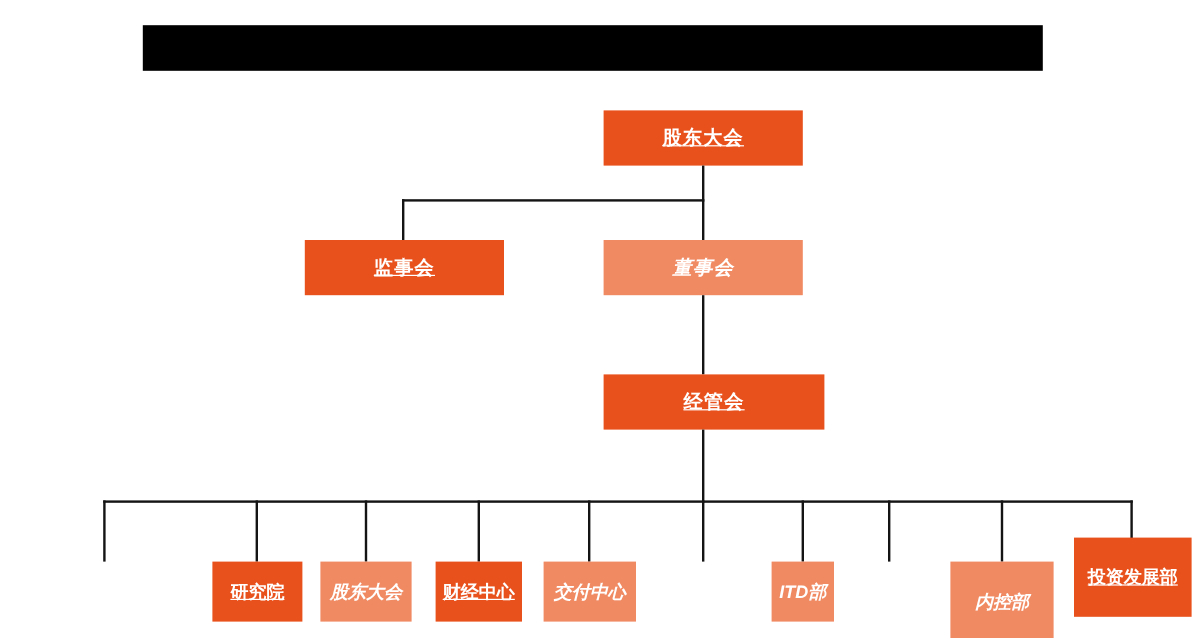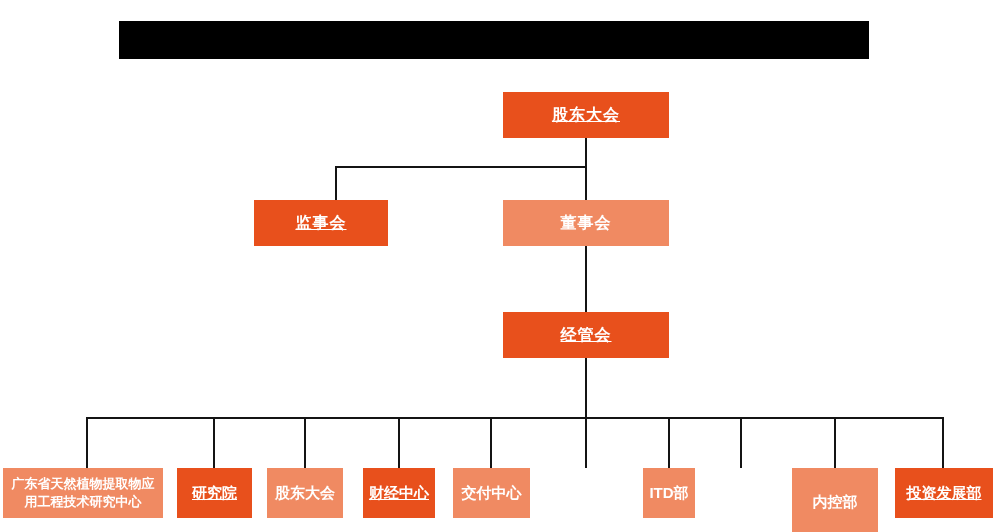--- a/index.html
+++ b/index.html
@@ -29,21 +29,21 @@
     align-items: center;
     justify-content: center;
     color: var(--text, #ffffff);
     font-weight: bold;
     font-size: 16px;
     letter-spacing: 1px;
     text-align: center;
     box-sizing: border-box;
   }
   .node.dark  { background: var(--primary, #e8501c); text-decoration: underline; }
-  .node.light { background: var(--secondary, #f08a62); }
+  .node.light { background: var(--secondary, #f08a62); font-style: italic; }
   .node.dept  { font-size: 15px; letter-spacing: 0; }
   .node.dept-long {
     font-size: 13px;
     line-height: 1.35;
     letter-spacing: 0;
     padding: 2px 4px;
   }
   .line {
     position: absolute;
     background: var(--connector, #141414);
@@ -57,43 +57,42 @@
 <div class="canvas">
 
   <div class="redaction-bar"></div>
 
   <div class="node dark" style="left:503px;top:92px;width:166px;height:46px">股东大会</div>
 
   <div class="line vline" style="left:585px;top:138px;height:62px"></div>
   <div class="line hline" style="left:335px;top:166px;width:252px"></div>
   <div class="line vline" style="left:335px;top:166px;height:34px"></div>
 
-  <div class="node dark" style="left:254px;top:200px;width:134px;height:46px">监事会</div>
+  <div class="node dark" style="left:254px;top:200px;width:166px;height:46px">监事会</div>
   <div class="node light" style="left:503px;top:200px;width:166px;height:46px">董事会</div>
 
   <div class="line vline" style="left:585px;top:246px;height:66px"></div>
 
-  <div class="node dark" style="left:503px;top:312px;width:166px;height:46px">经管会</div>
+  <div class="node dark" style="left:503px;top:312px;width:184px;height:46px">经管会</div>
 
   <div class="line vline" style="left:585px;top:358px;height:61px"></div>
   <div class="line hline" style="left:86px;top:417px;width:858px"></div>
 
   <div class="line vline" style="left:86px;top:417px;height:51px"></div>
   <div class="line vline" style="left:213px;top:417px;height:51px"></div>
   <div class="line vline" style="left:304px;top:417px;height:51px"></div>
   <div class="line vline" style="left:398px;top:417px;height:51px"></div>
   <div class="line vline" style="left:490px;top:417px;height:51px"></div>
   <div class="line vline" style="left:585px;top:417px;height:51px"></div>
   <div class="line vline" style="left:668px;top:417px;height:51px"></div>
   <div class="line vline" style="left:740px;top:417px;height:51px"></div>
   <div class="line vline" style="left:834px;top:417px;height:51px"></div>
   <div class="line vline" style="left:942px;top:417px;height:51px"></div>
 
-  <div class="node light dept dept-long" style="left:3px;top:468px;width:160px;height:50px">广东省天然植物提取物应用工程技术研究中心</div>
   <div class="node dark dept" style="left:177px;top:468px;width:75px;height:50px">研究院</div>
   <div class="node light dept" style="left:267px;top:468px;width:76px;height:50px">股东大会</div>
   <div class="node dark dept" style="left:363px;top:468px;width:72px;height:50px">财经中心</div>
   <div class="node light dept" style="left:453px;top:468px;width:77px;height:50px">交付中心</div>
   <div class="node light dept" style="left:643px;top:468px;width:52px;height:50px">ITD部</div>
   <div class="node light dept" style="left:792px;top:468px;width:86px;height:68px">内控部</div>
-  <div class="node dark dept" style="left:895px;top:468px;width:98px;height:50px">投资发展部</div>
+  <div class="node dark dept" style="left:895px;top:448px;width:98px;height:66px">投资发展部</div>
 
 </div>
 
 </body></html>

